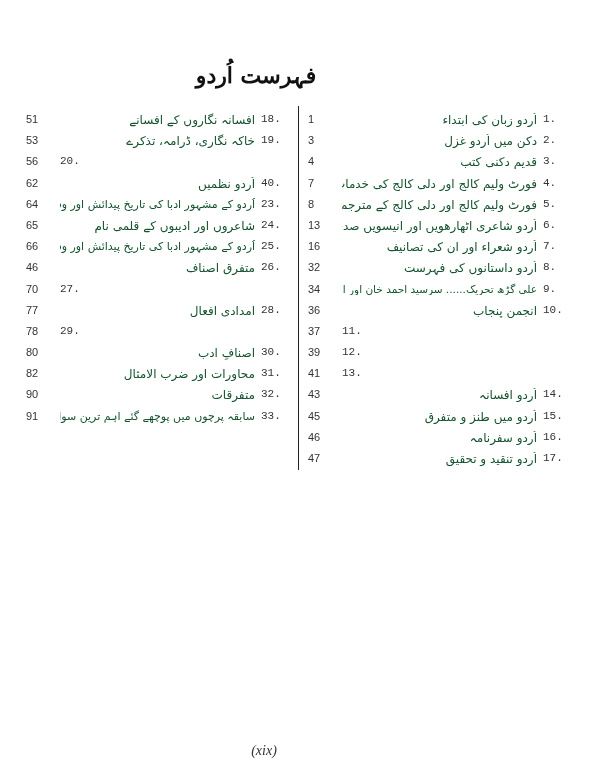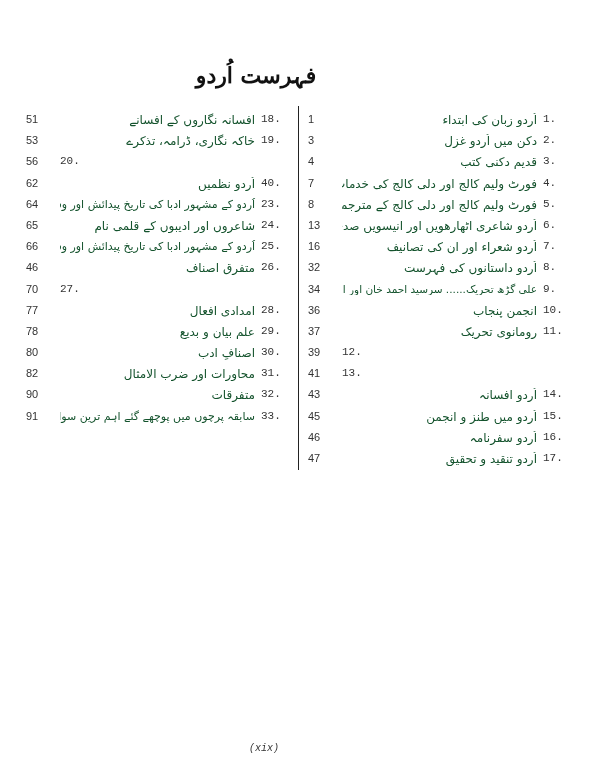--- a/index.html
+++ b/index.html
@@ -30,21 +30,21 @@
   .row .num {
     font-family:Liberation Mono, monospace; font-size:11px; color:#333;
     width:30px; flex:none; direction:ltr; text-align:left;
   }
   .divider {
     position:absolute; left:298px; top:106px; width:1px; height:364px;
     background:#222;
   }
   .footer {
     position:absolute; top:743px; left:0; width:528px; text-align:center;
-    font-family:Liberation Mono, monospace; font-style:italic; font-size:10px;
+    font-family:Liberation Serif, serif; font-style:italic; font-size:14px;
     color:#333;
   }
 </style>
 </head>
 <body>
 
 <div class="title">فہرست اُردو</div>
 
 <div class="col right">
   <div class="row">
@@ -92,39 +92,38 @@
       <span class="text" style="font-size:10.5px">علی گڑھ تحریک...... سرسید احمد خان اور ان کے رفقائے کار</span>
       <span class="num">9.</span>
     </div>
   <div class="row">
       <span class="page">36</span>
       <span class="text">انجمن پنجاب</span>
       <span class="num">10.</span>
     </div>
   <div class="row">
       <span class="page">37</span>
-      <span class="text">رومانوی تحریک</span>
       <span class="num">11.</span>
     </div>
   <div class="row">
       <span class="page">39</span>
       <span class="num">12.</span>
     </div>
   <div class="row">
       <span class="page">41</span>
       <span class="num">13.</span>
     </div>
   <div class="row">
       <span class="page">43</span>
       <span class="text">اُردو افسانہ</span>
       <span class="num">14.</span>
     </div>
   <div class="row">
       <span class="page">45</span>
-      <span class="text">اُردو میں طنز و انجمن</span>
+      <span class="text">اُردو میں طنز و متفرق</span>
       <span class="num">15.</span>
     </div>
   <div class="row">
       <span class="page">46</span>
       <span class="text">اُردو سفرنامہ</span>
       <span class="num">16.</span>
     </div>
   <div class="row">
       <span class="page">47</span>
       <span class="text">اُردو تنقید و تحقیق</span>
@@ -178,21 +177,20 @@
       <span class="page">70</span>
       <span class="num">27.</span>
     </div>
   <div class="row">
       <span class="page">77</span>
       <span class="text">امدادی افعال</span>
       <span class="num">28.</span>
     </div>
   <div class="row">
       <span class="page">78</span>
-      <span class="text">علم بیان و بدیع</span>
       <span class="num">29.</span>
     </div>
   <div class="row">
       <span class="page">80</span>
       <span class="text">اصنافِ ادب</span>
       <span class="num">30.</span>
     </div>
   <div class="row">
       <span class="page">82</span>
       <span class="text">محاورات اور ضرب الامثال</span>

